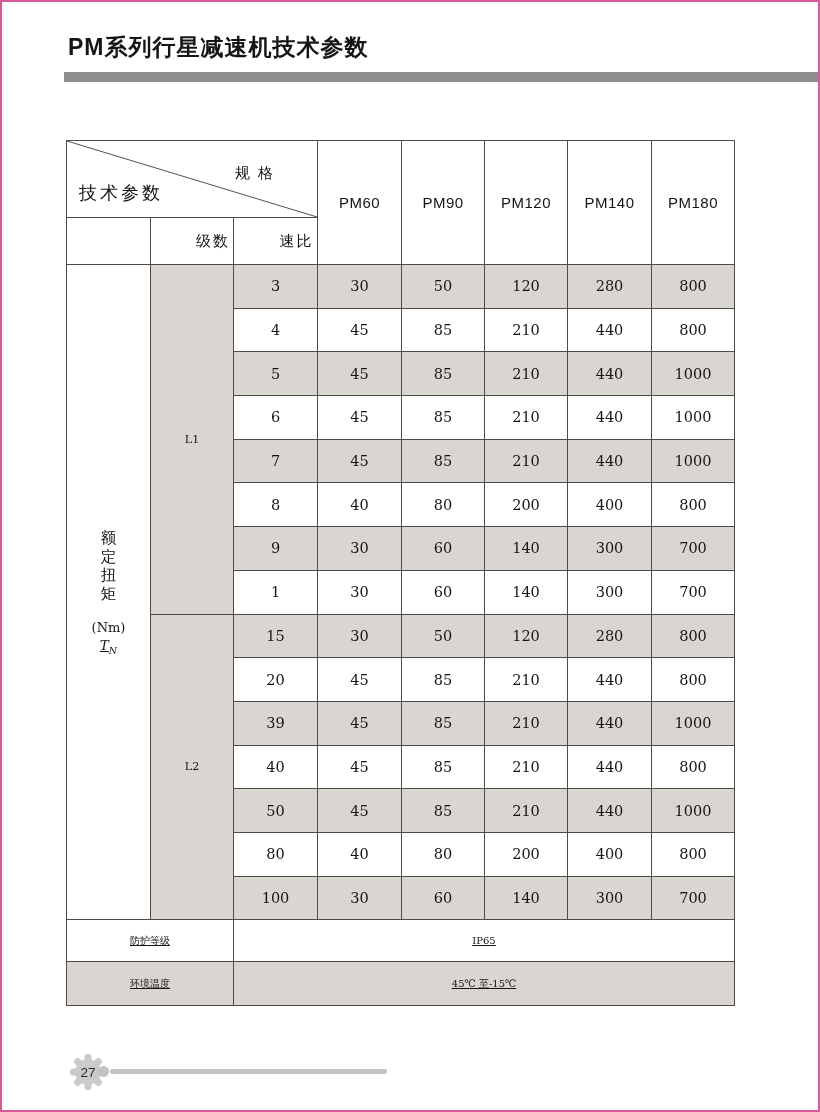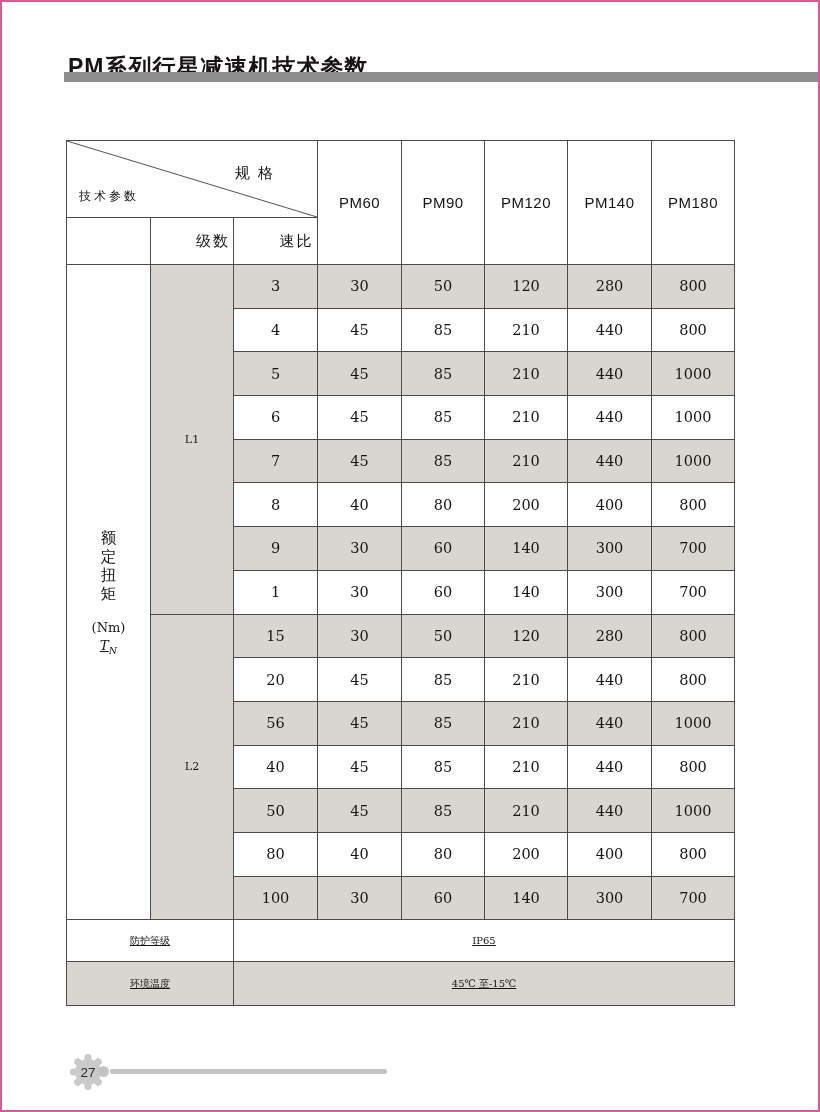--- a/index.html
+++ b/index.html
@@ -11,21 +11,21 @@
     --ink:#1d1a19;
   }
   *{box-sizing:border-box;margin:0;padding:0;}
   body{margin:0;background:#fff;font-family:"Liberation Sans",sans-serif;color:var(--ink);}
   .page{
     position:relative;width:820px;height:1112px;background:#fff;
     border:2px solid var(--frame);overflow:hidden;
   }
   .title{
     position:absolute;left:66px;top:30px;
-    font-size:23px;font-weight:bold;letter-spacing:1px;color:#171413;margin-top:20px;
+    font-size:23px;font-weight:bold;letter-spacing:1px;color:#171413;
   }
   .title-rule{
     position:absolute;left:62px;right:0;top:70px;height:10px;background:var(--rule);
   }
   table.spec-table{
     position:absolute;left:64px;top:138px;
     width:668px;border-collapse:collapse;table-layout:fixed;
     font-size:14.5px;color:#171413;
   }
   .spec-table td{
@@ -37,21 +37,21 @@
   tr.hdr2 td{height:47px;}
   td.pm-col{font-family:"Liberation Sans",sans-serif;font-size:15px;letter-spacing:0.5px;}
   td.sub-col{font-size:15px;letter-spacing:2px;padding-left:42px;}
   td.corner{position:relative;padding:0;}
   .corner svg{position:absolute;left:0;top:0;width:100%;height:100%;display:block;}
   .corner .top-label{
     position:absolute;top:23px;right:36px;font-size:15px;letter-spacing:8px;
     font-family:Liberation Serif, serif;
   }
   .corner .bottom-label{
-    position:absolute;bottom:12px;left:12px;font-size:12px;letter-spacing:3px;
+    position:absolute;bottom:12px;left:12px;font-size:18px;letter-spacing:3px;
     font-family:"DejaVu Serif","Liberation Serif",serif;
   }
   tr.data-row td{height:43.7px;}
   tr.data-row.shaded td.ratio-cell,
   tr.data-row.shaded td.val-cell{background:var(--shade);}
   td.stage-cell{background:var(--shade);font-size:11px;}
   td.left-label{background:#fff;}
   .vchars span{display:block;font-size:15.5px;line-height:1.2;}
   .unit{font-size:13px;margin-top:16px;}
   .sym{font-size:13.5px;margin-top:2px;font-style:italic;text-decoration:underline;}
@@ -199,21 +199,21 @@
         </tr>
         <tr class="data-row">
           <td class="ratio-cell">20</td>
           <td class="val-cell">45</td>
           <td class="val-cell">85</td>
           <td class="val-cell">210</td>
           <td class="val-cell">440</td>
           <td class="val-cell">800</td>
         </tr>
         <tr class="data-row shaded">
-          <td class="ratio-cell">56</td>
+          <td class="ratio-cell">39</td>
           <td class="val-cell">45</td>
           <td class="val-cell">85</td>
           <td class="val-cell">210</td>
           <td class="val-cell">440</td>
           <td class="val-cell">1000</td>
         </tr>
         <tr class="data-row">
           <td class="ratio-cell">40</td>
           <td class="val-cell">45</td>
           <td class="val-cell">85</td>

